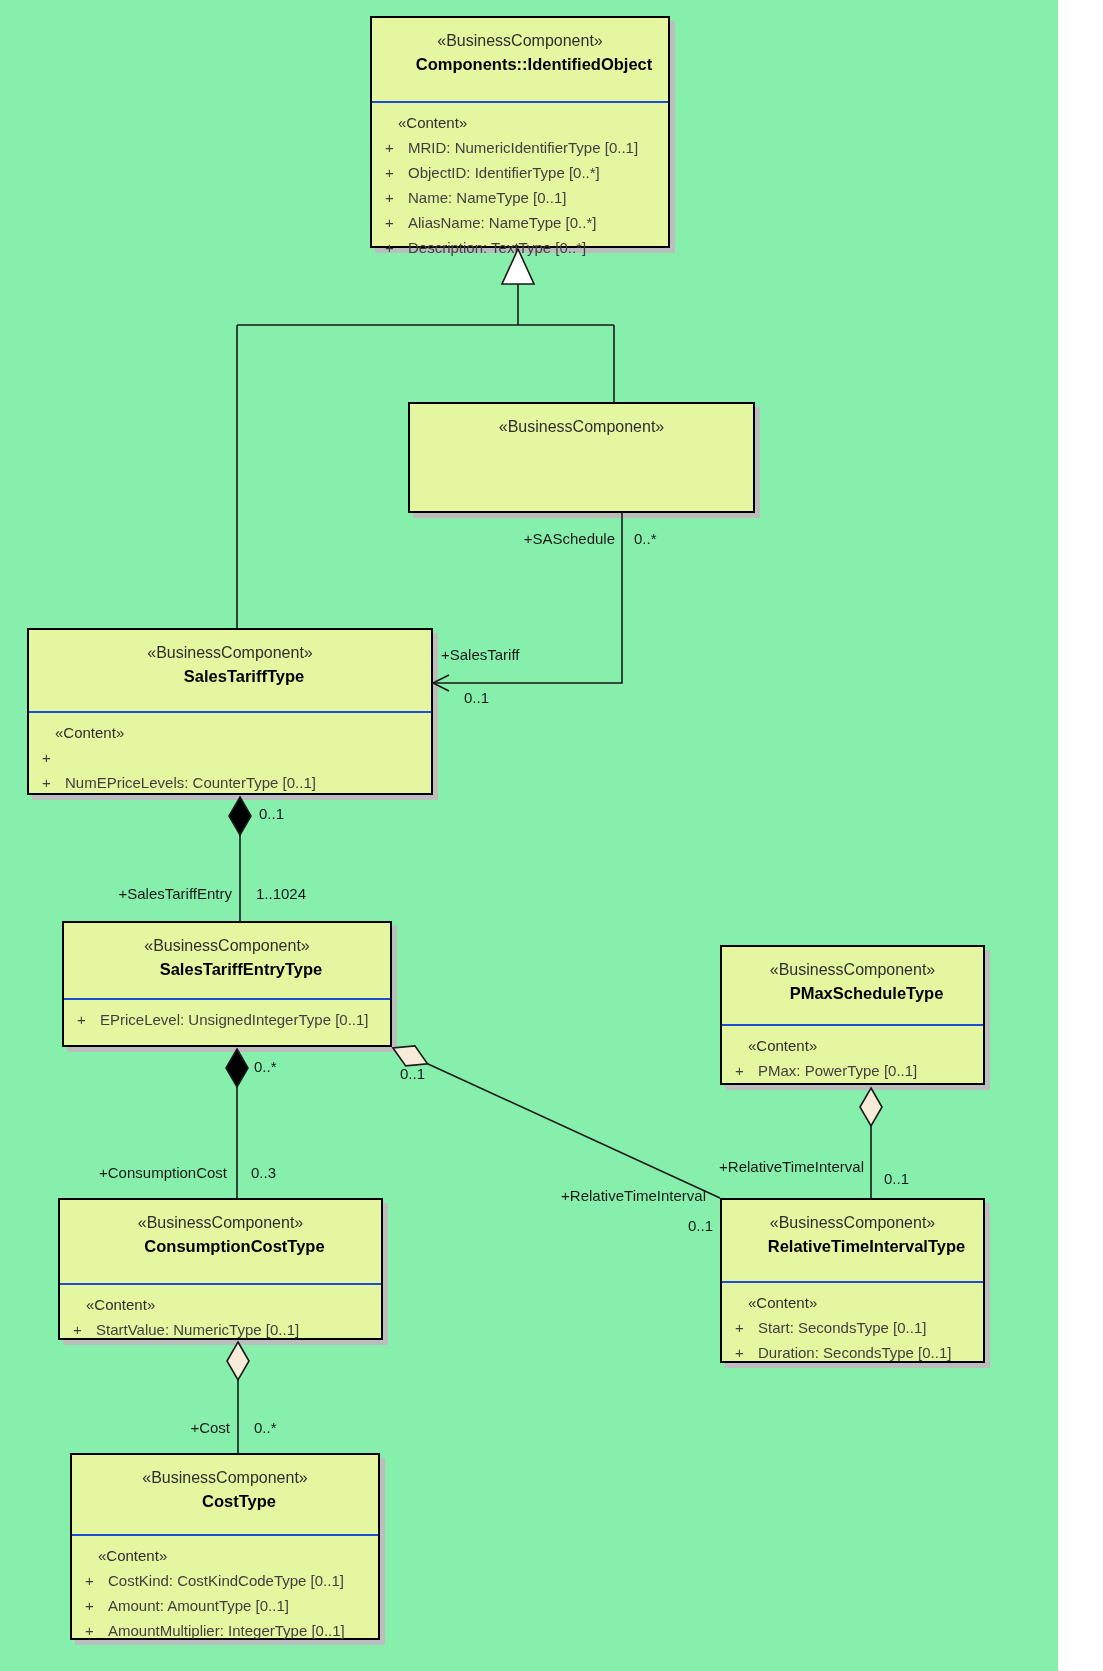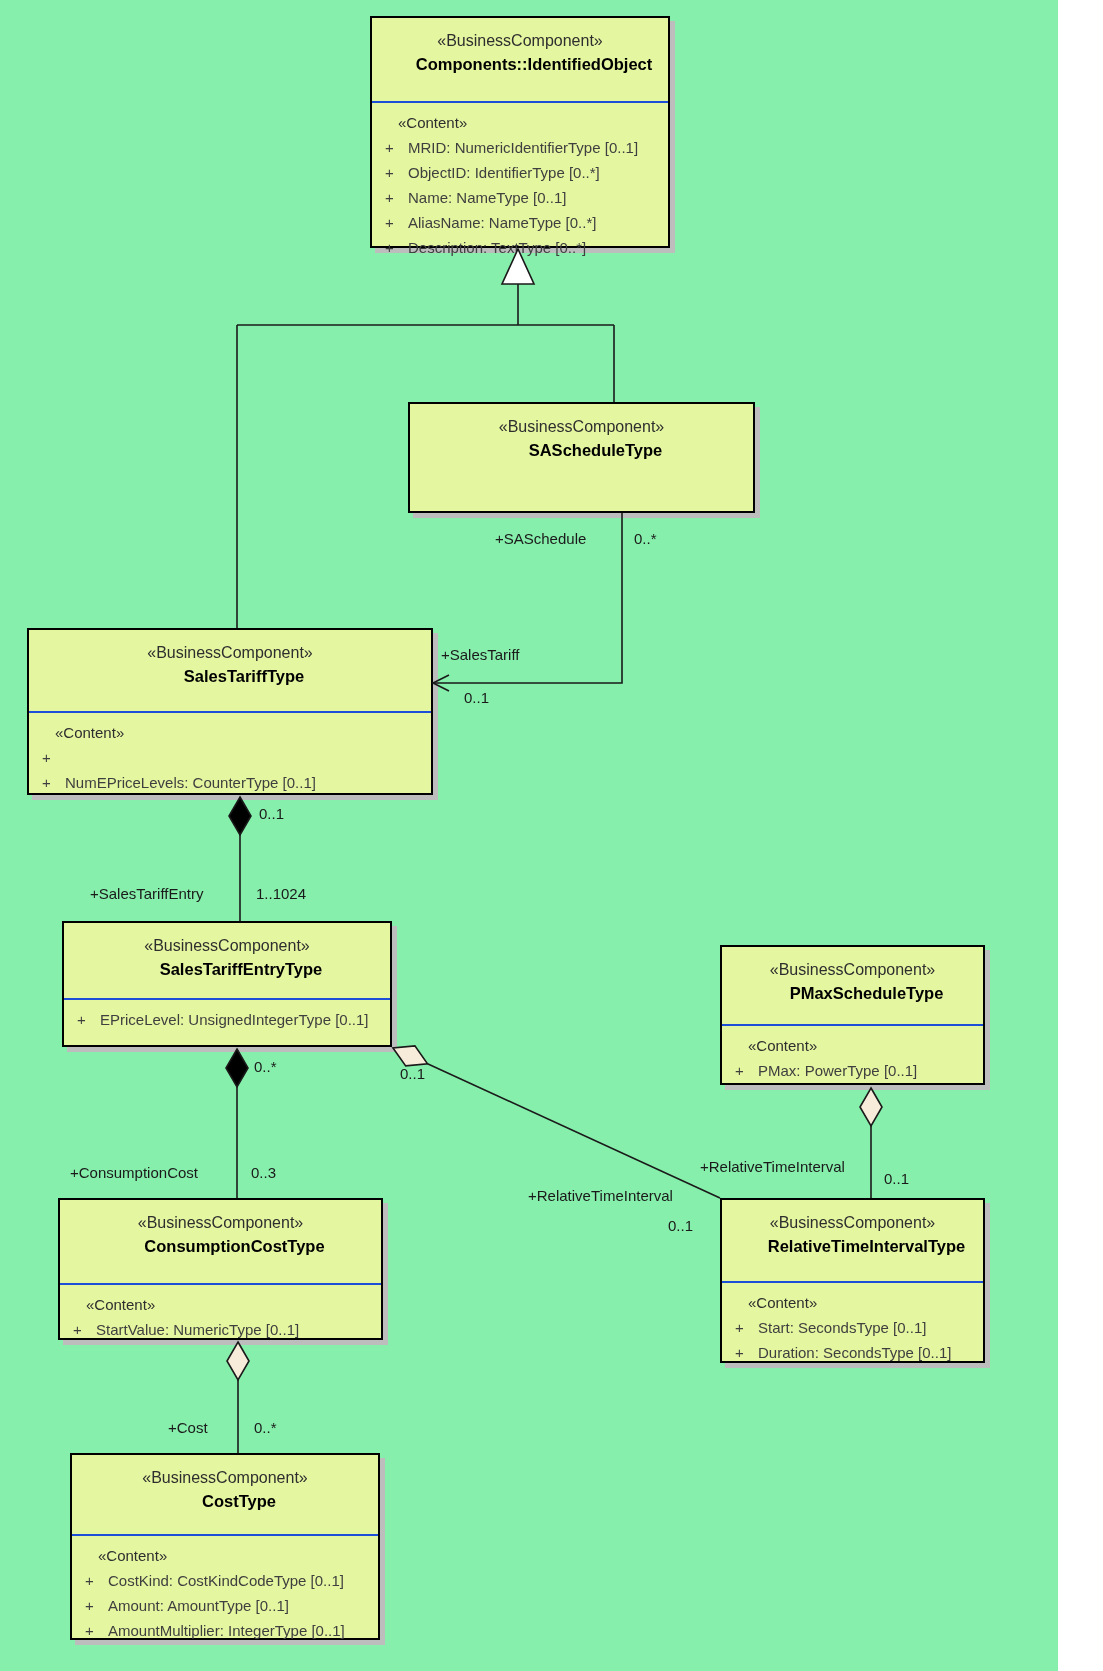--- a/index.html
+++ b/index.html
@@ -59,21 +59,21 @@
   .attr-plus{flex:0 0 36px;padding-left:13px;box-sizing:border-box;}
   .attr-text{white-space:nowrap;}
   .edge-label{
     position:absolute;
     font-size:15px;
     color:#1a1a1a;
     white-space:nowrap;
     z-index:6;
     line-height:20px;
   }
-  .ra{}
+  .ra{text-align:right;}
   svg.wires{
     position:absolute;left:0;top:0;z-index:5;
   }
 </style>
 </head>
 <body>
 
 <div class="canvas">
 
   <svg class="wires" width="1103" height="1671" viewBox="0 0 1103 1671">
@@ -143,21 +143,20 @@
       <div class="attr-row">
           <span class="attr-plus">+</span>
           <span class="attr-text">Description: TextType [0..*]</span>
         </div>
     </div>
   </div>
 
   <div class="uml-class" style="left:408px;top:402px;width:347px;height:111px;">
     <div class="uml-head">
       <div class="stereo">«BusinessComponent»</div>
-      <div class="cname">SAScheduleType</div>
     </div>
   </div>
 
   <div class="uml-class" style="left:27px;top:628px;width:406px;height:167px;">
     <div class="uml-head" style="height:70px;">
       <div class="stereo">«BusinessComponent»</div>
       <div class="cname">SalesTariffType</div>
     </div>
     <div class="uml-body">
       <div class="content-label">«Content»</div>

